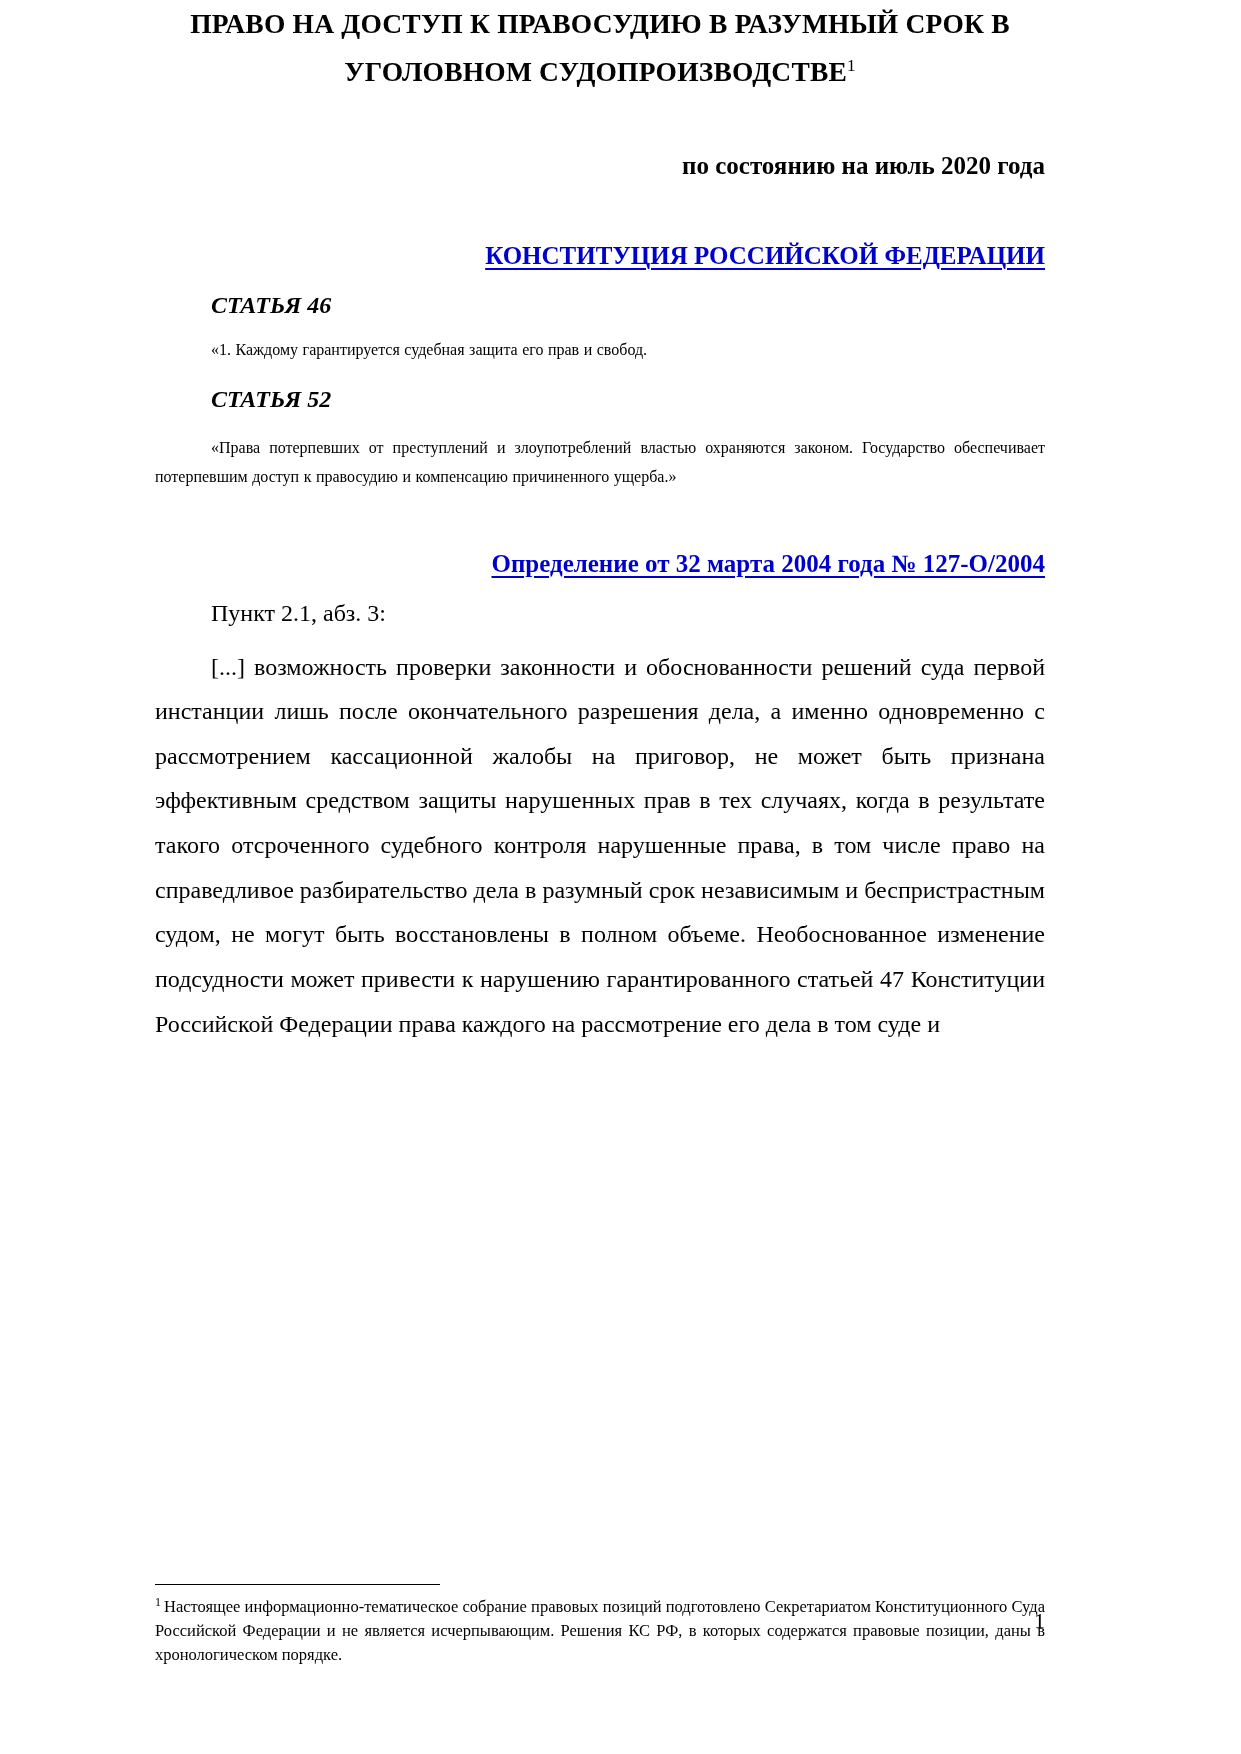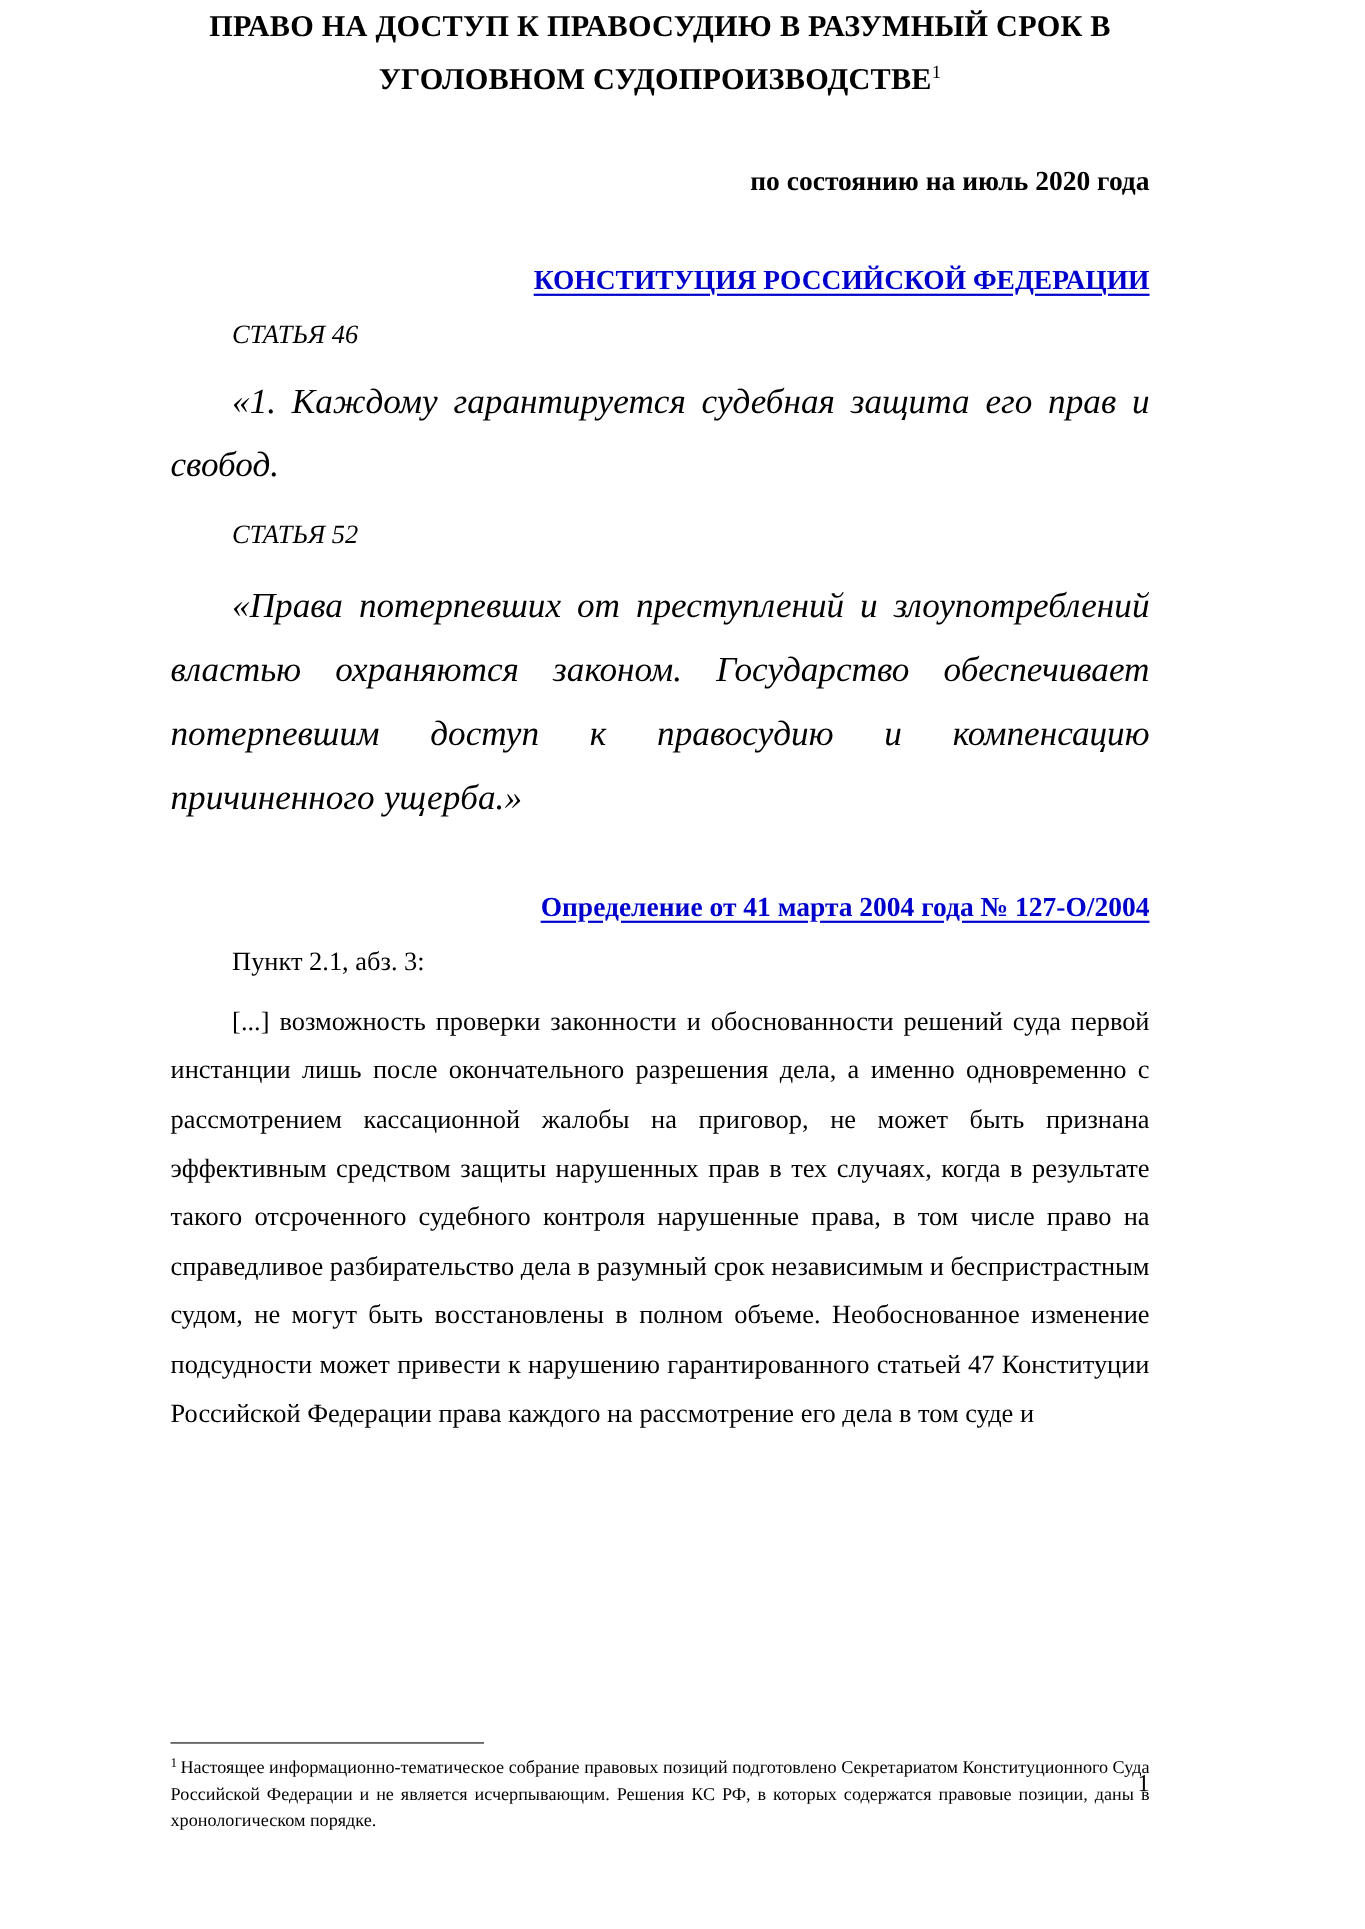--- a/index.html
+++ b/index.html
@@ -72,26 +72,26 @@
     padding-top: 58px;
   }
 
   
   .article-label {
     margin: 0;
     padding-top: 22px;
     padding-left: 56px;
     font-size: 24px;
     font-style: italic;
+    font-weight: bold;
   }
   .article-para {
     margin: 0;
     padding-top: 20px;
-    font-size: 32px;
-    font-style: italic;
+    font-size: 16px;
     text-align: justify;
     text-indent: 56px;
     line-height: 1.82;
     word-spacing: 0.5px;
   }
   .article-para.tight {
     padding-top: 16px;
   }
 
   
@@ -161,21 +161,21 @@
     <p class="doc-subtitle">по состоянию на июль 2020 года</p>
 
     <h2 class="section-heading heading-constitution">КОНСТИТУЦИЯ РОССИЙСКОЙ ФЕДЕРАЦИИ</h2>
 
     <p class="article-label">СТАТЬЯ 46</p>
     <p class="article-para tight">«1. Каждому гарантируется судебная защита его прав и свобод.</p>
 
     <p class="article-label">СТАТЬЯ 52</p>
     <p class="article-para">«Права потерпевших от преступлений и злоупотреблений властью охраняются законом. Государство обеспечивает потерпевшим доступ к правосудию и компенсацию причиненного ущерба.»</p>
 
-    <h2 class="section-heading heading-determination">Определение от 41 марта 2004 года № 127-О/2004</h2>
+    <h2 class="section-heading heading-determination">Определение от 32 марта 2004 года № 127-О/2004</h2>
 
     <p class="point-label">Пункт 2.1, абз. 3:</p>
     <p class="body-para">[...] возможность проверки законности и обоснованности решений суда первой инстанции лишь после окончательного разрешения дела, а именно одновременно с рассмотрением кассационной жалобы на приговор, не может быть признана эффективным средством защиты нарушенных прав в тех случаях, когда в результате такого отсроченного судебного контроля нарушенные права, в том числе право на справедливое разбирательство дела в разумный срок независимым и беспристрастным судом, не могут быть восстановлены в полном объеме. Необоснованное изменение подсудности может привести к нарушению гарантированного статьей 47 Конституции Российской Федерации права каждого на рассмотрение его дела в том суде и</p>
 
   </div>
 
   <div class="footnote-zone">
     <hr class="footnote-rule">
     <p class="footnote-text"><span class="fn-num">1</span><span>Настоящее информационно-тематическое собрание правовых позиций подготовлено Секретариатом Конституционного Суда Российской Федерации и не является  исчерпывающим. Решения КС РФ, в которых содержатся правовые позиции, даны в хронологическом порядке.</span></p>
   </div>

